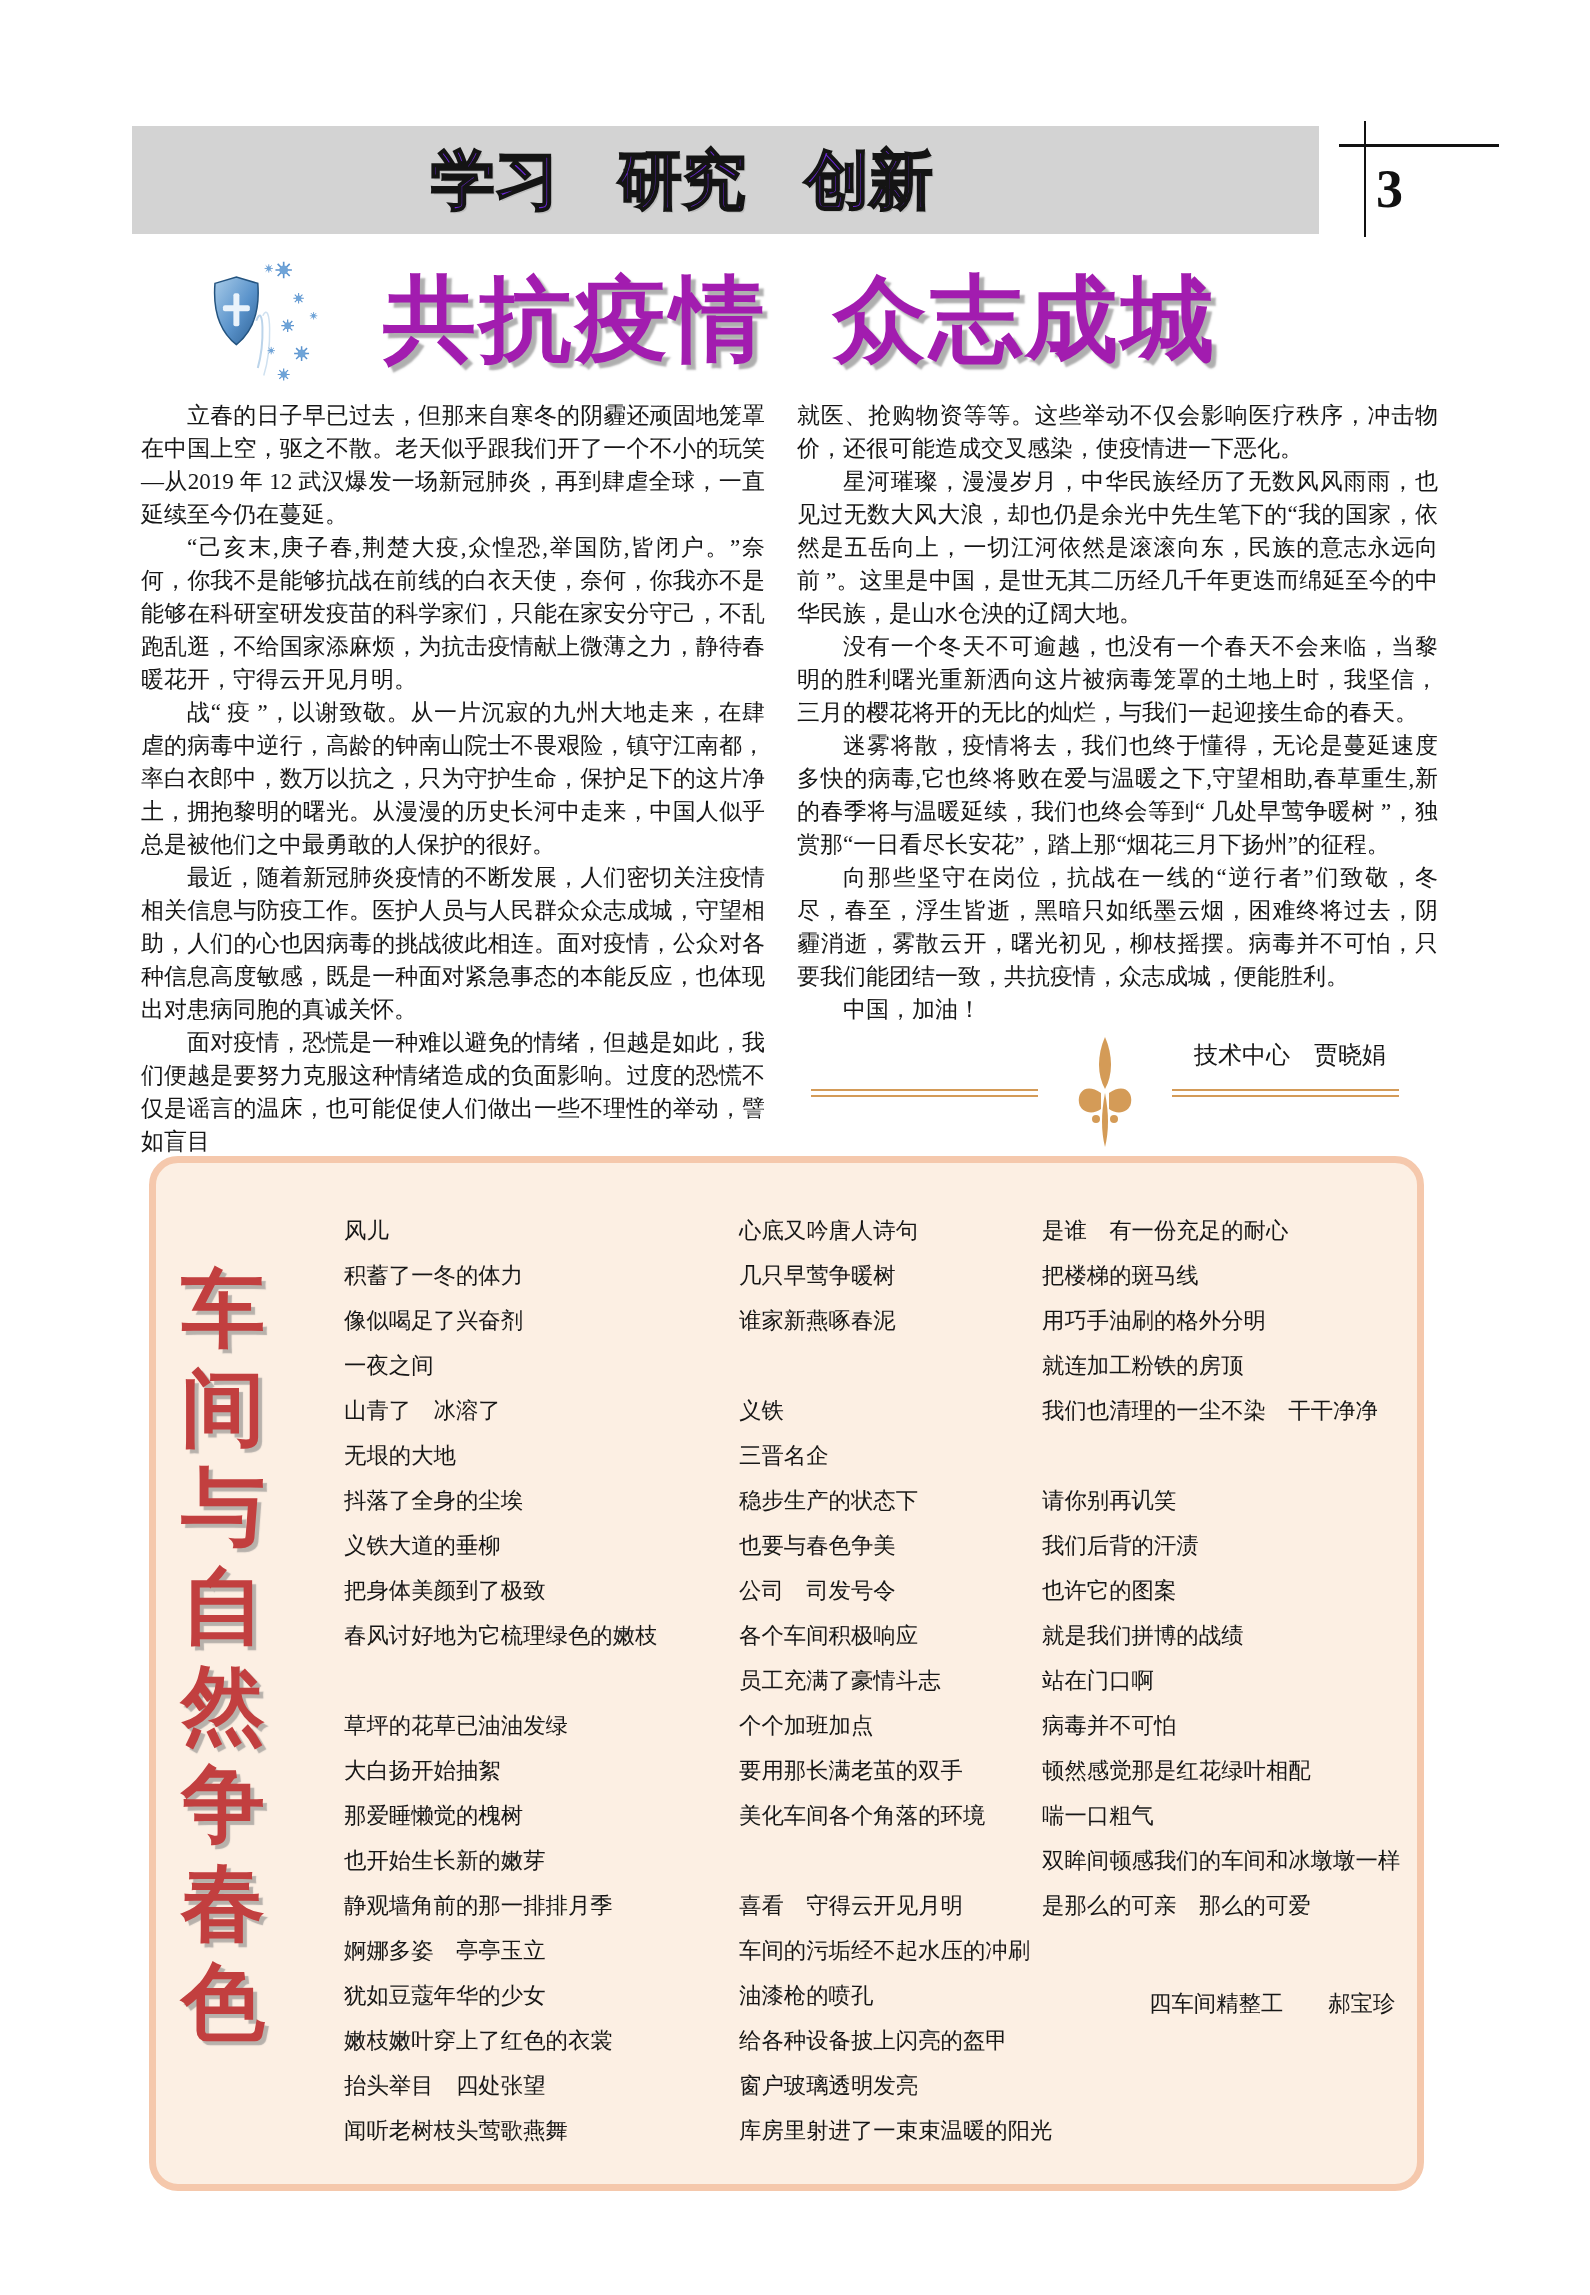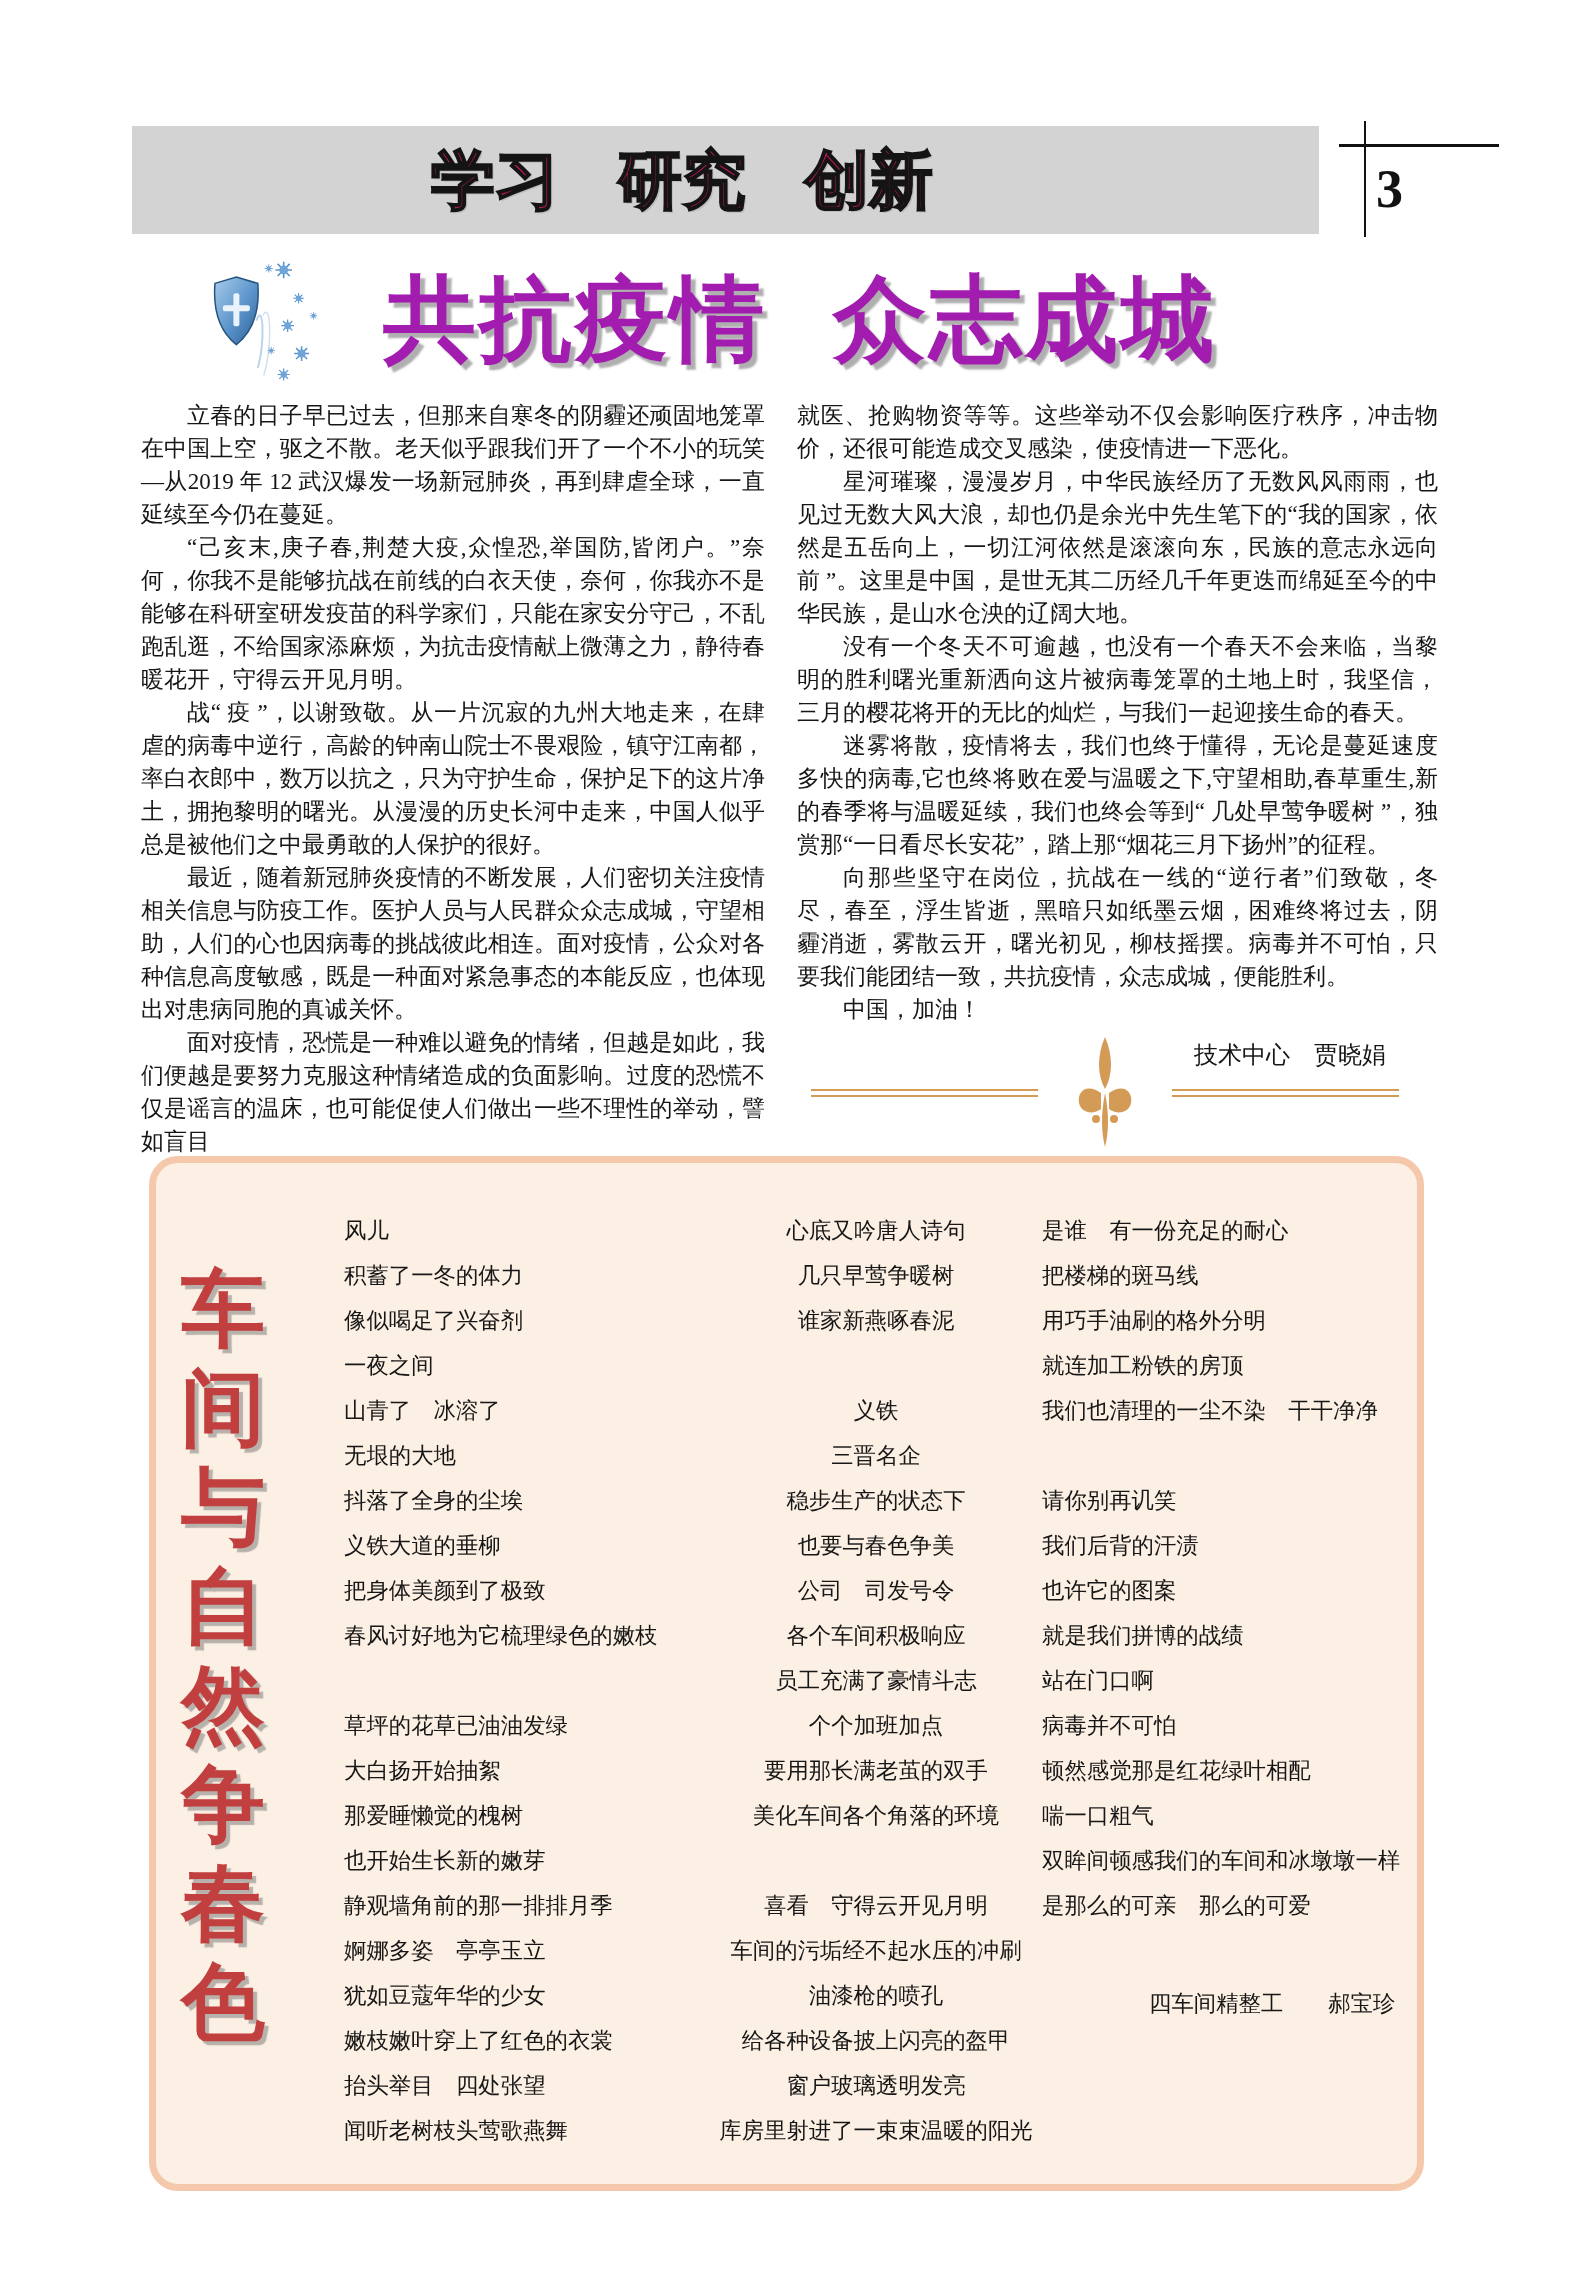--- a/index.html
+++ b/index.html
@@ -3,21 +3,21 @@
 <meta charset="utf-8">
 <style>
   html,body{margin:0;padding:0;background:#888;}
   .page{position:relative;width:1590px;height:2295px;background:#ffffff;overflow:hidden;
         font-family:"Liberation Serif","DejaVu Serif",serif;color:#161616;}
 
   
   .banner{position:absolute;left:132px;top:126px;width:1187px;height:108px;background:#d3d3d3;
           display:flex;align-items:center;padding-left:299px;box-sizing:border-box;
           font-family:"Liberation Sans","DejaVu Sans",sans-serif;}
-  .banner-word{font-size:64px;font-weight:900;color:#be185d;
+  .banner-word{font-size:64px;font-weight:900;color:#6d28d9;
                -webkit-text-stroke:2px #141414;text-shadow:2px 2px 0 #bdbdbd;margin-right:59px;}
 
   
   .crop-vline{position:absolute;left:1364px;top:121px;width:2px;height:116px;background:#111;}
   .crop-hline{position:absolute;left:1339px;top:144px;width:160px;height:2.5px;background:#111;}
   .page-number{position:absolute;left:1376px;top:158px;font-size:54px;font-weight:bold;color:#111;}
 
   
   .masthead{position:absolute;left:209px;top:252px;height:135px;display:flex;align-items:center;}
   .masthead svg{flex:0 0 auto;}
@@ -45,21 +45,21 @@
 
   
   .poem-box{position:absolute;left:149px;top:1156px;width:1275px;height:1035px;box-sizing:border-box;
             background:#FCEFE3;border:7.5px solid #F5C8AC;border-radius:29px;}
   .poem-title{position:absolute;left:167px;top:1268px;width:112px;height:777px;
               display:flex;flex-direction:column;justify-content:space-between;align-items:center;}
   .vchar{font-size:84px;font-weight:900;color:#C23F3F;line-height:1;
          text-shadow:4px 4px 1px rgba(125,125,125,0.55);}
   .poem-col{position:absolute;top:1208px;font-size:22.4px;}
   .pc1{left:344px;width:354px;}
-  .pc2{left:704px;width:344px;text-align:center;}
+  .pc2{left:739px;width:344px;}
   .pc3{left:1042px;width:384px;}
   .pline{height:45px;line-height:45px;white-space:nowrap;}
   .poem-byline{position:absolute;left:1042px;top:1981px;width:384px;height:45px;line-height:45px;
                font-size:22.4px;padding-left:107px;box-sizing:border-box;white-space:nowrap;}
 </style>
 </head>
 <body>
 
 <div class="page">
 

